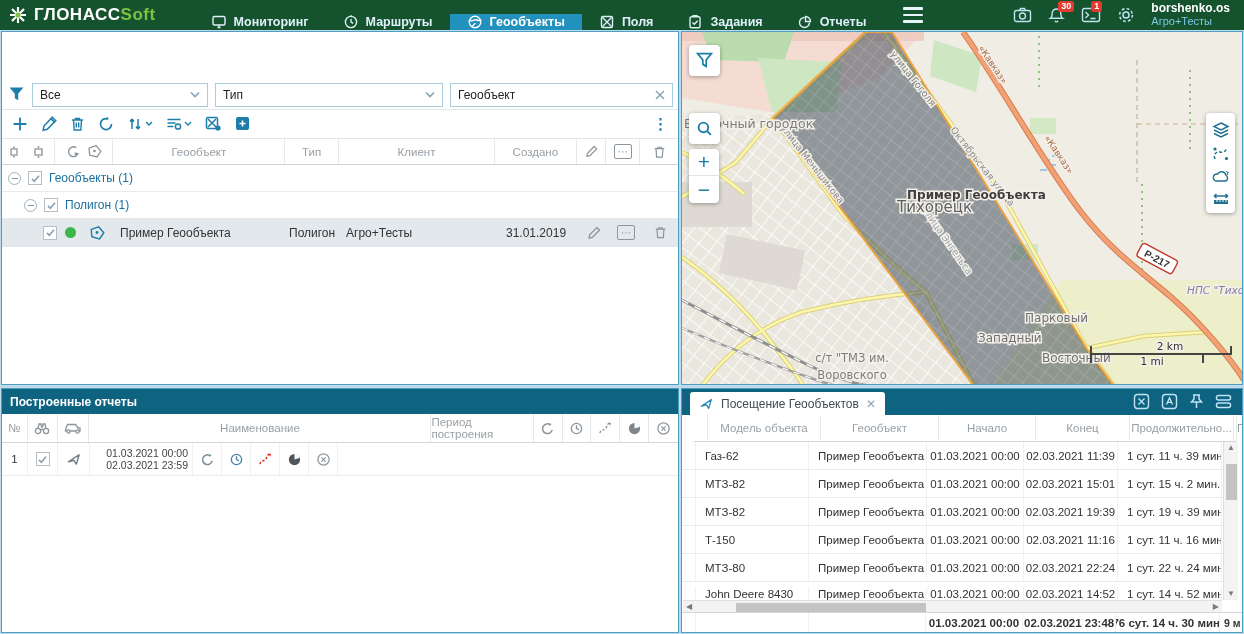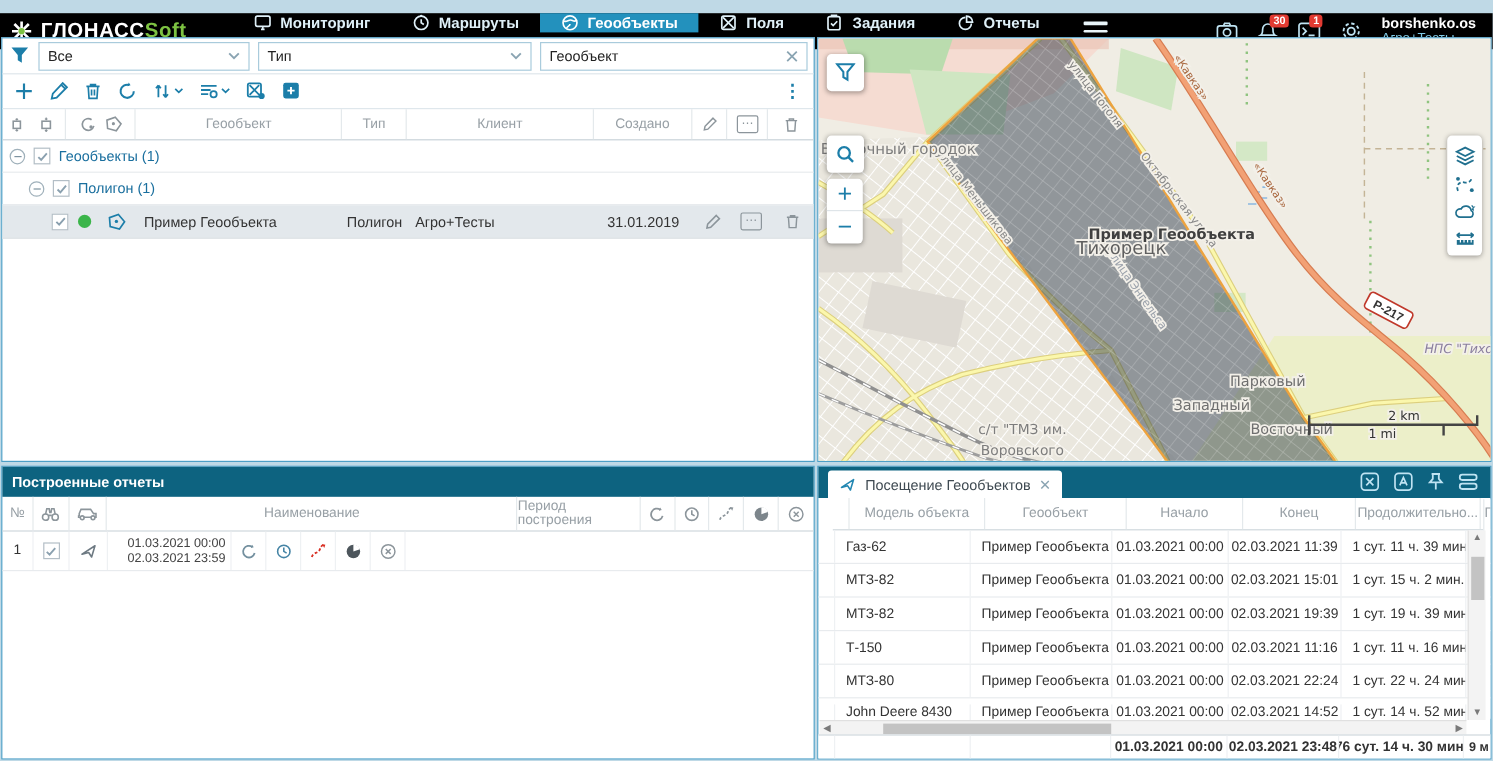--- a/index.html
+++ b/index.html
@@ -1,45 +1,45 @@
 <!DOCTYPE html>
 <html lang="ru"><head>
 <meta charset="utf-8">
 <style>
   * { margin:0; padding:0; box-sizing:border-box; }
   html,body { width:1244px; height:634px; overflow:hidden; }
   body { font-family:"Liberation Sans", sans-serif; background:#bfd9e6; position:relative; font-size:12px; color:#333; }
 
   
-  .topbar { position:absolute; left:0; top:0; width:1244px; height:30px; background:#000000; display:flex; align-items:center; color:#e9f5fa;margin-top:11px; }
+  .topbar { position:absolute; left:0; top:0; width:1244px; height:30px; background:#14532d; display:flex; align-items:center; color:#e9f5fa; }
   .logo { display:flex; align-items:center; gap:6px; padding:0 14px 0 8px; }
   .logo b { font-size:17px; letter-spacing:.5px; color:#fff; }
   .logo b .soft { color:#7dc242; }
-  .menu { display:flex; align-items:flex-start; height:30px; margin-left:24px; }
+  .menu { display:flex; align-items:flex-end; height:30px; margin-left:24px; }
   .mitem { display:flex; align-items:center; gap:7px; padding:0 17px; font-weight:bold; font-size:12.5px; color:#dff0f8; cursor:pointer; }
   .mitem.active { background:#2391bd; color:#fff; }
   .mitem svg { flex:0 0 auto; }
   .burger { margin-left:14px; display:flex; flex-direction:column; gap:4px; padding:6px; cursor:pointer; }
   .burger i { display:block; width:20px; height:2.6px; background:#e9f5fa; border-radius:1px; }
   .tb-right { margin-left:auto; display:flex; align-items:center; gap:16px; padding-right:10px; }
   .tb-ico { position:relative; display:flex; cursor:pointer; }
   .badge { position:absolute; top:-6px; left:10px; background:#e23b32; color:#fff; font-size:9px; font-weight:bold; line-height:11px; padding:0 3px; border-radius:3px; }
   .userblock { text-align:left; line-height:13px; padding-right:4px; }
   .userblock .uname { font-weight:bold; font-size:12px; color:#fff; }
   .userblock .uorg { font-size:11px; color:#7fc8e4; }
 
   
   .panel { position:absolute; background:#fff; border:1px solid #4d9fc6; }
   #geo-panel   { left:1px; top:31px; width:678px; height:354px; }
   #map-panel   { left:681px; top:31px; width:562px; height:354px; }
   #reports-panel { left:1px; top:388px; width:678px; height:245px; }
   #visits-panel  { left:681px; top:388px; width:562px; height:245px; }
 
   
-  .filter-row { display:flex; align-items:center; gap:7px; height:30px; padding:0 5px 0 6px; border-bottom:1px solid #dfe7ec; }
+  .filter-row { display:flex; align-items:center; gap:7px; height:30px; padding:0 5px 0 6px; border-bottom:1px solid #dfe7ec;margin-top:48px; }
   .funnel { color:#1c7ea9; display:flex; }
   .sel, .searchbox { border:1px solid #a9cbdc; height:24px; display:flex; align-items:center; padding:0 7px; background:#fff; color:#222; font-size:12px; }
   .sel .chev, .searchbox .x { margin-left:auto; color:#8aa4b2; }
   .toolbar { display:flex; align-items:center; gap:13px; height:29px; padding:0 10px; border-bottom:1px solid #dfe7ec; color:#1c7ea9; }
   .tool { display:flex; align-items:center; cursor:pointer; }
   .tool .chev2 { margin-left:1px; }
   .vdots { margin-left:auto; font-weight:bold; font-size:15px; color:#1c7ea9; cursor:pointer; letter-spacing:0; }
 
   .gtable-head { display:flex; align-items:center; height:26px; border-bottom:1px solid #c9d3d9; color:#98a0a6; font-size:11.5px; }
   .gh { display:flex; align-items:center; justify-content:center; height:100%; border-right:1px solid #e4e9ec; gap:6px; }

